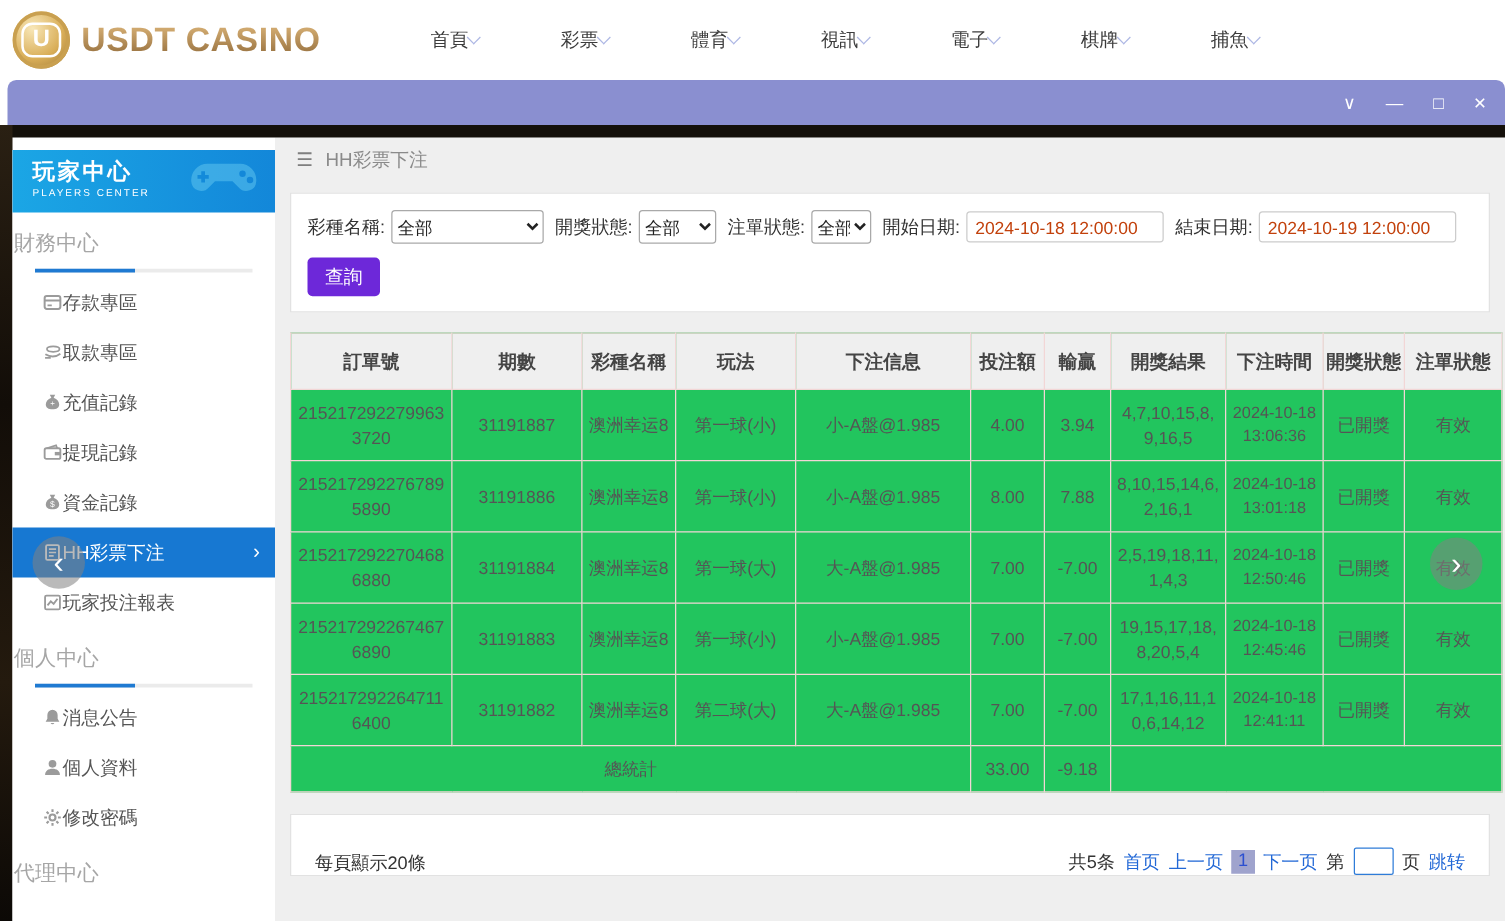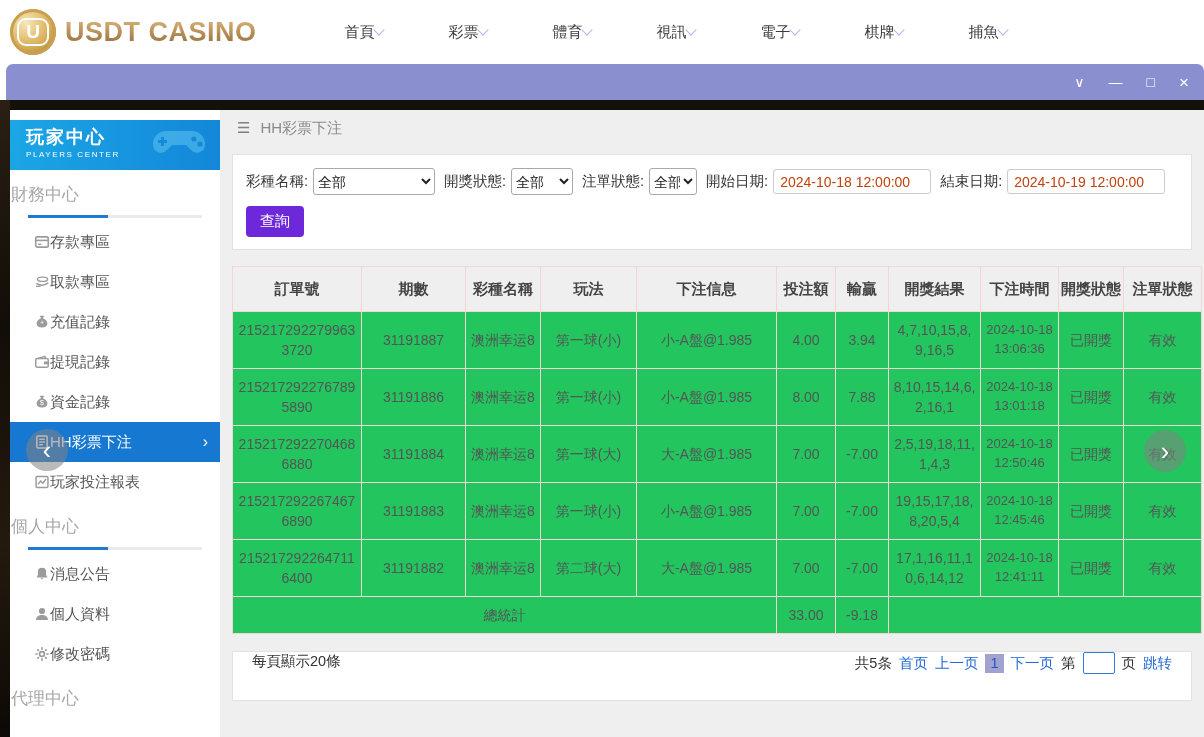--- a/index.html
+++ b/index.html
@@ -60,21 +60,21 @@
   .table-wrap { margin:16px 0 0 12px; width:969px; }
   table { border-collapse:collapse; width:100%; background:#22c55e; table-layout:fixed; }
   th { background:#efefef; font-size:15px; color:#444; font-weight:bold; height:40px; border:1px solid #f2d6d6; padding:2px 1px; }
   td { font-size:14px; color:#555; text-align:center; border:1px solid #f2d6d6; padding:4px 3px; line-height:1.45; vertical-align:middle; }
   tr.data-row { height:57px; }
   tr.sum-row { height:37px; }
   td.brk { word-break:break-all; }
   td.tm { font-size:13px; }
   
   .pager { margin:17px 0 0 12px; width:960px; height:50px; box-sizing:border-box; background:#fff; border:1px solid #e2e2e2;
-    display:flex; align-items:flex-start; justify-content:space-between; padding:0 19px; font-size:14.5px; color:#333; }
+    display:flex; align-items:flex-end; justify-content:space-between; padding:0 19px; font-size:14.5px; color:#333; }
   .pager-right { display:flex; align-items:center; gap:7px; }
   .plink { color:#2268d6; cursor:pointer; }
   .pcur { background:#9fa3cd; color:#2b4fd0; padding:0 5px; line-height:19px; cursor:pointer; }
   .jump-input { width:26px; height:18px; border:1px solid #2f7cd8; border-radius:2px; font-family:inherit; }
   
   .circle-btn { position:absolute; width:42px; height:42px; border-radius:50%; background:rgba(130,130,130,.55); color:#fff;
     font-size:25px; display:flex; align-items:center; justify-content:center; z-index:6; cursor:pointer; }
   .circle-left { left:26px; top:429px; }
   .circle-right { right:18px; top:430px; }
 </style>

